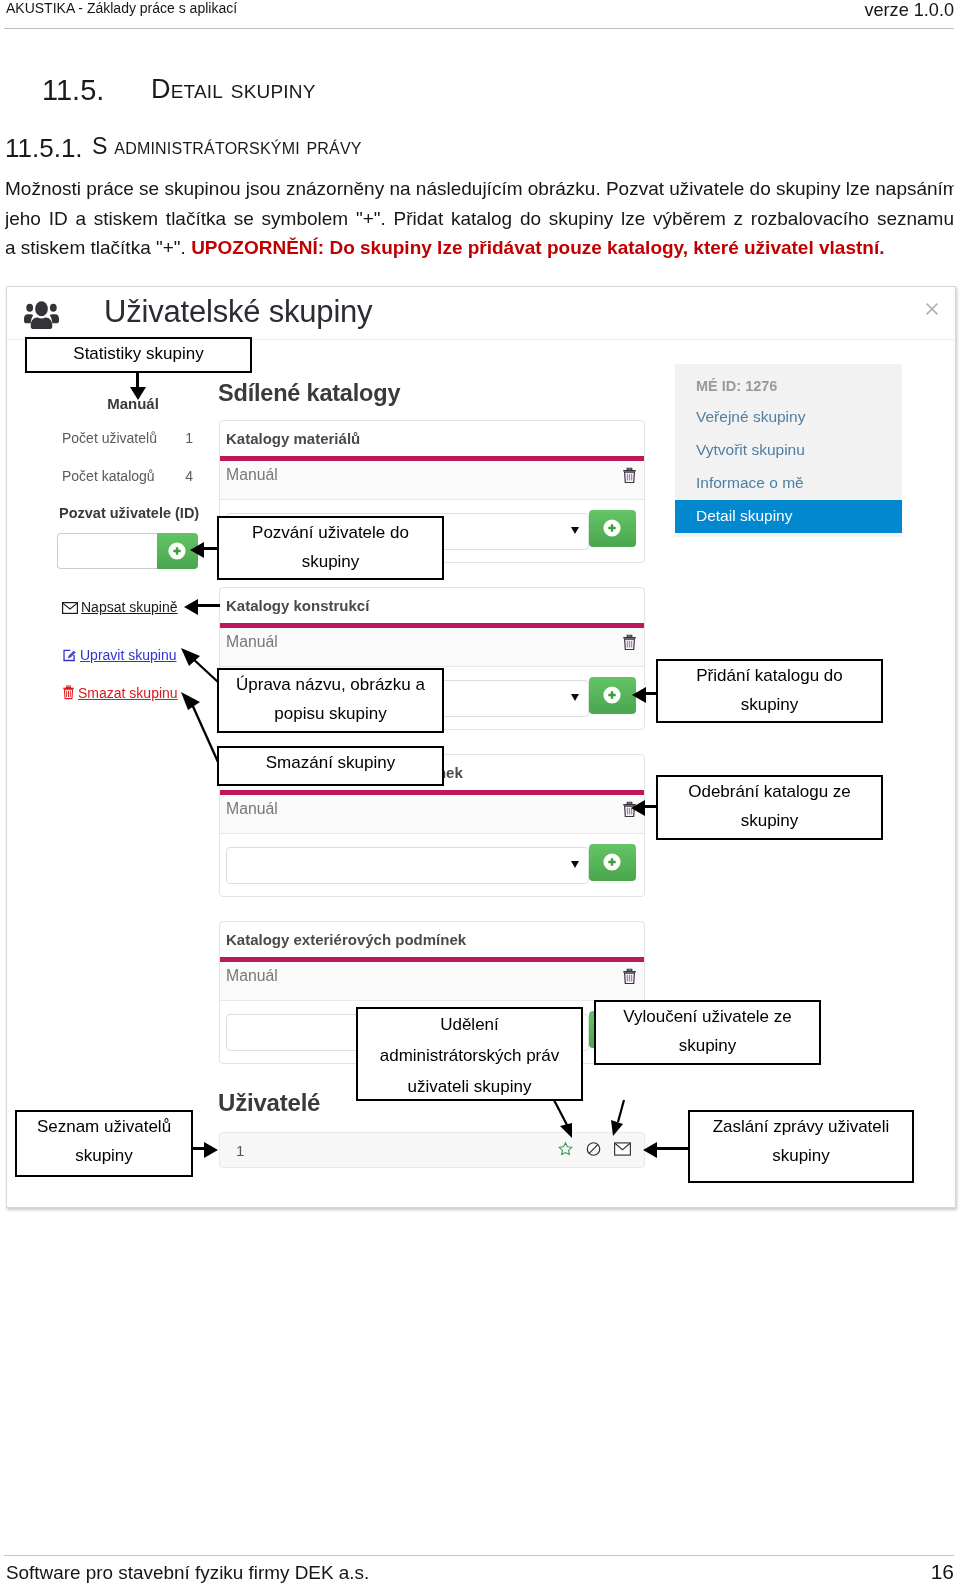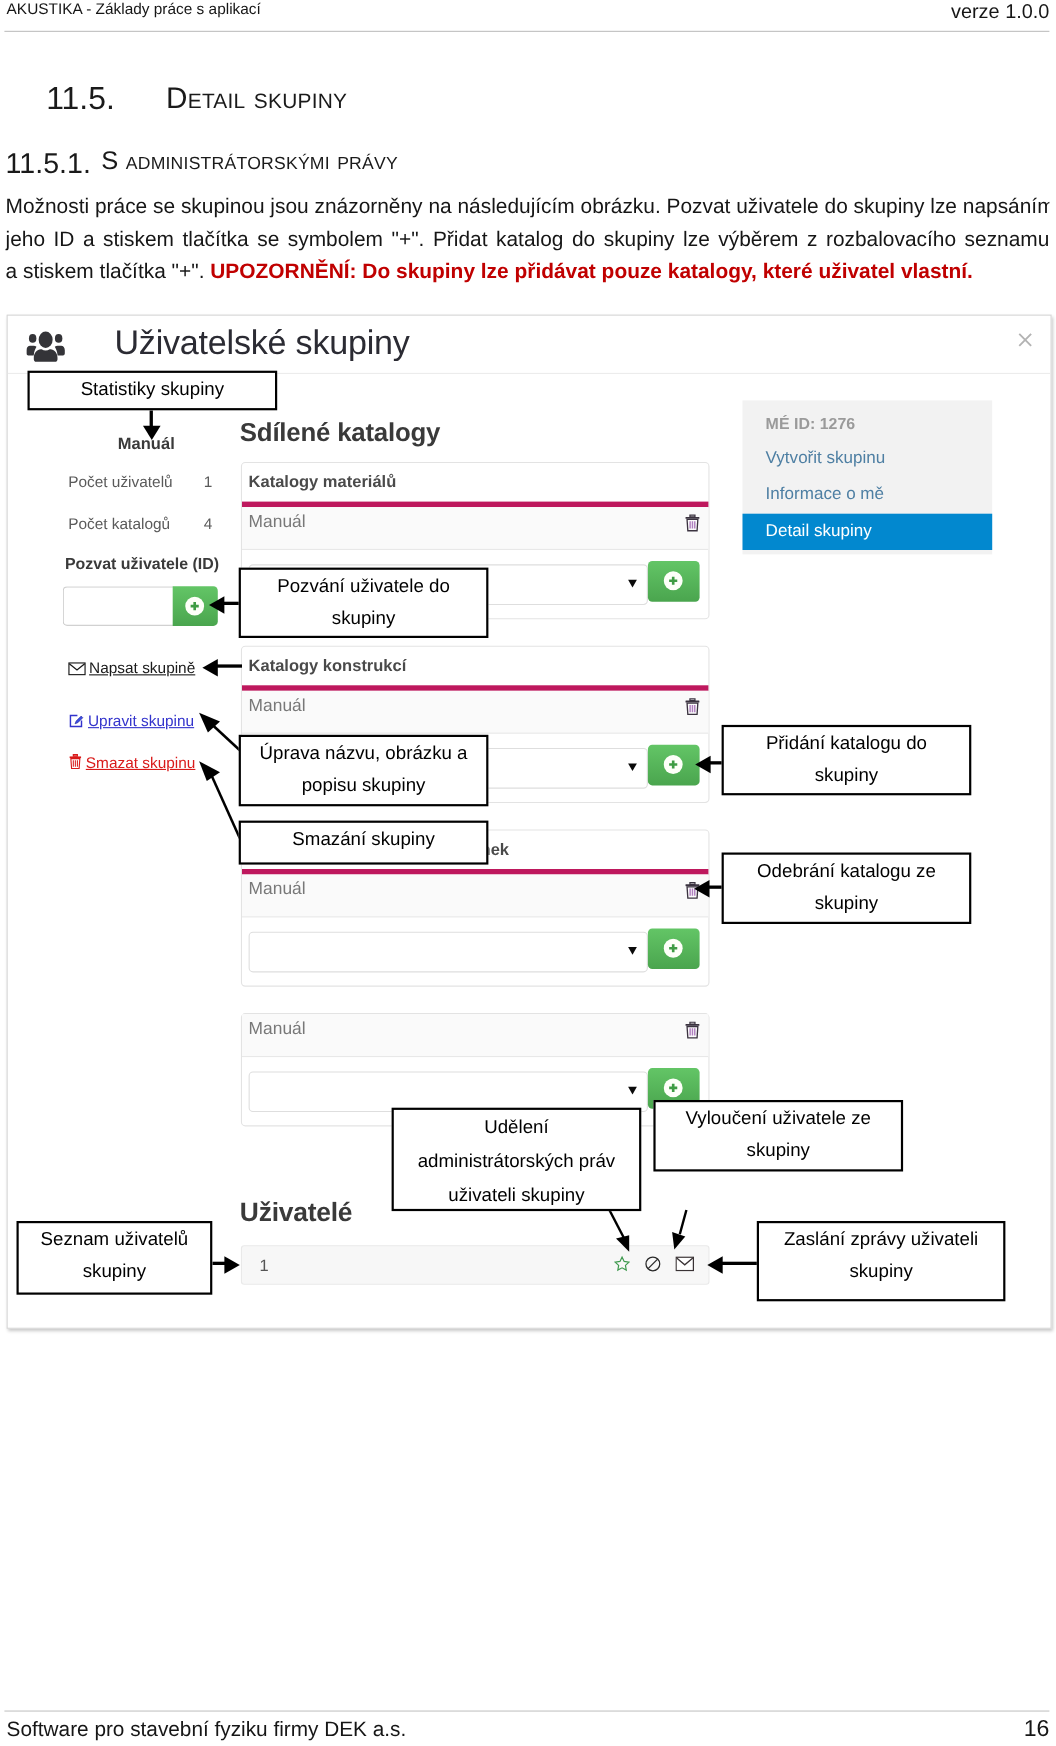--- a/index.html
+++ b/index.html
@@ -247,20 +247,21 @@
       <div class="add-btn">
         <svg viewBox="0 0 18 18" width="18" height="18" style="position:absolute;left:14px;top:9px">
           <circle cx="9" cy="9" r="8.6" fill="#fdfff8"></circle>
           <path d="M7.8 5.3h2.4v2.5h2.5v2.4h-2.5v2.5H7.8v-2.5H5.3V7.8h2.5z" fill="#3f9c43"></path>
         </svg>
       </div>
     </div>
   </div>
 
   <div class="panel" style="top:634px">
+    <div class="phead">Katalogy exteriérových podmínek</div>
     <div class="prow">
       <span>Manuál</span>
       <span class="trash"><svg viewBox="0 0 15 17" width="15" height="17">
             <path d="M5.2 1.3h4.6v1.6H5.2z" fill="none" stroke="#3b3340" stroke-width="1.1"></path>
             <rect x="1.2" y="2.9" width="12.6" height="1.7" rx="0.3" fill="#3b3340"></rect>
             <path d="M2.6 5.2h9.8l-.7 10.3H3.3z" fill="none" stroke="#3b3340" stroke-width="1.2"></path>
             <path d="M5.4 6.8v6.6M7.5 6.8v6.6M9.6 6.8v6.6" stroke="#b07fc0" stroke-width="1.3"></path>
           </svg></span>
     </div>
     <div class="pfoot">
@@ -289,20 +290,21 @@
           </svg></span>
       <span><svg viewBox="0 0 19 15" width="17" height="14">
             <rect x="0.7" y="0.7" width="17.6" height="13.6" fill="#fff" stroke="#3a3335" stroke-width="1.3"></rect>
             <path d="M1.3 1.4 9.5 8.4 17.7 1.4" fill="none" stroke="#3a3335" stroke-width="1.3"></path>
           </svg></span>
     </span>
   </div>
 
   <div class="rnav">
     <div class="myid">MÉ ID: 1276</div>
+    <div class="item">Veřejné skupiny</div>
     <div class="item">Vytvořit skupinu</div>
     <div class="item">Informace o mě</div>
     <div class="item active">Detail skupiny</div>
   </div>
 
 </div>
 
 <div id="overlay">
 
   <div class="anno" style="left:25px;top:337px;width:227px;height:36px">

